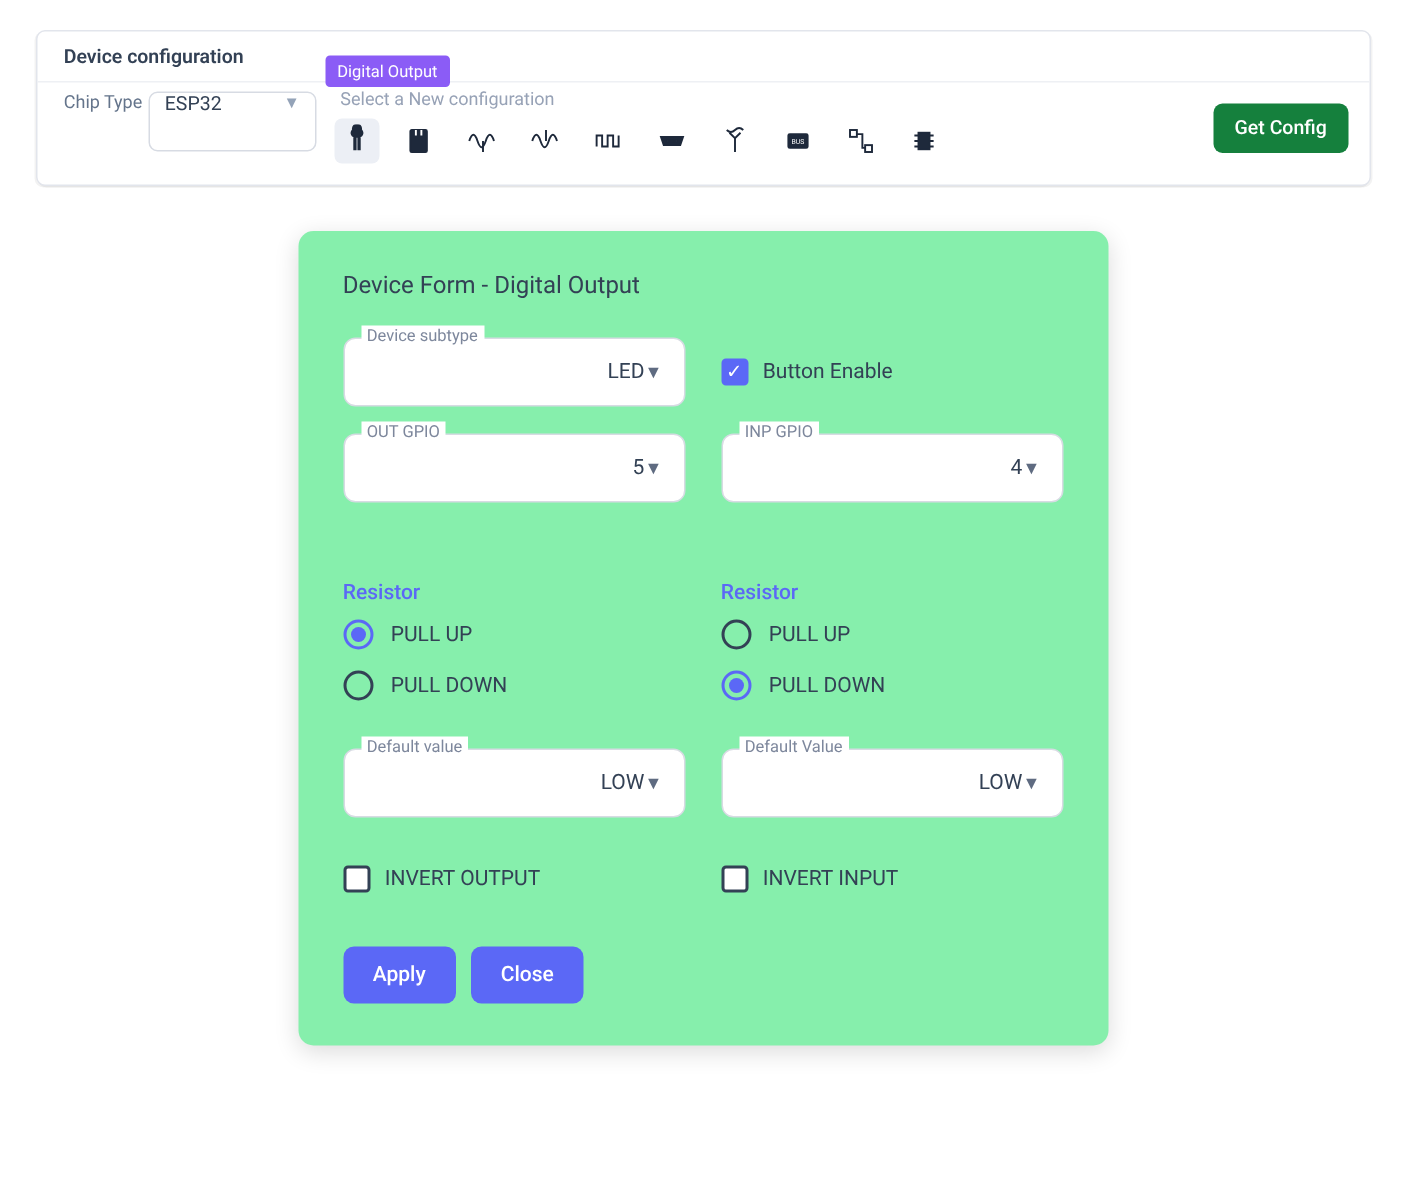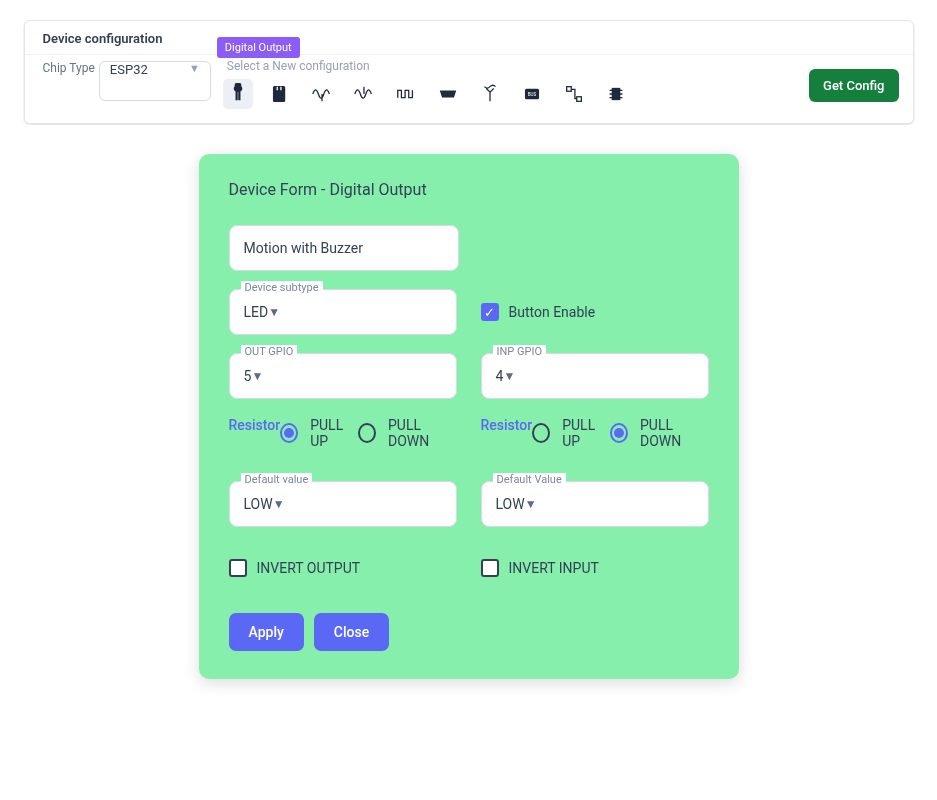--- a/index.html
+++ b/index.html
@@ -63,21 +63,21 @@
   }
   .field-grid { display:grid; grid-template-columns:1fr 1fr; column-gap:24px; row-gap:18px; margin-top:18px; }
   .field { position:relative; }
   .field.full { grid-column:1/2; }
   .float-label {
     position:absolute; top:-8px; left:12px; background:#fff; padding:0 4px;
     font-size:11px; color:#7d879c;
   }
   .select-box {
     height:46px; border:1px solid #d7dbe3; border-radius:8px;
-    display:flex; align-items:center; justify-content:flex-start;
+    display:flex; align-items:center; justify-content:flex-end;
     padding:12px 14px; font-size:14px; color:#334155; background:#fff; cursor:pointer;
   }
   .select-box .caret { color:#5f6b81; font-size:12px; }
   .cb-row { display:flex; align-items:center; gap:10px; height:46px; }
   .cb {
     width:18px; height:18px; border:2px solid #5b68f6; border-radius:3px;
     display:flex; align-items:center; justify-content:center; cursor:pointer;
     background:#5b68f6; color:#fff; font-size:13px;
   }
   .cb.unchecked { background:#fff; border-color:#334155; color:transparent; }
@@ -85,21 +85,21 @@
   .section-label { font-size:14px; color:#5b68f6; font-weight:500; margin-bottom:10px; grid-column:span 1; }
   .radio-row { display:flex; align-items:center; gap:12px; margin-bottom:14px; cursor:pointer; }
   .radio {
     width:20px; height:20px; border:2px solid #334155; border-radius:50%;
     display:flex; align-items:center; justify-content:center;
   }
   .radio.sel { border-color:#5b68f6; }
   .radio .dot { width:10px; height:10px; border-radius:50%; background:#5b68f6; display:none; }
   .radio.sel .dot { display:block; }
   .radio-label { font-size:14px; color:#334155; }
-  .col { display:flex; flex-direction:row; }
+  .col { display:flex; flex-direction:column;margin-top:34px; }
   .btn-row { display:flex; gap:10px; margin-top:22px; }
   .btn {
     background:#5b68f6; color:#fff; border:none; border-radius:7px;
     padding:11px 20px; font-size:14px; font-weight:500; cursor:pointer;
   }
 </style>
 </head>
 <body>
 
 <div class="top-card">
@@ -179,21 +179,20 @@
       </div>
     </div>
 
     <button class="get-config">Get Config</button>
   </div>
 </div>
 
 <div class="modal">
   <div class="heading">Device Form - Digital Output</div>
 
-  <input class="text-input" value="Motion with Buzzer" style="">
 
   <div class="field-grid">
 
     <div class="field full">
       <span class="float-label">Device subtype</span>
       <div class="select-box">
         <span>LED</span>
         <span class="caret">▼</span>
       </div>
     </div>

